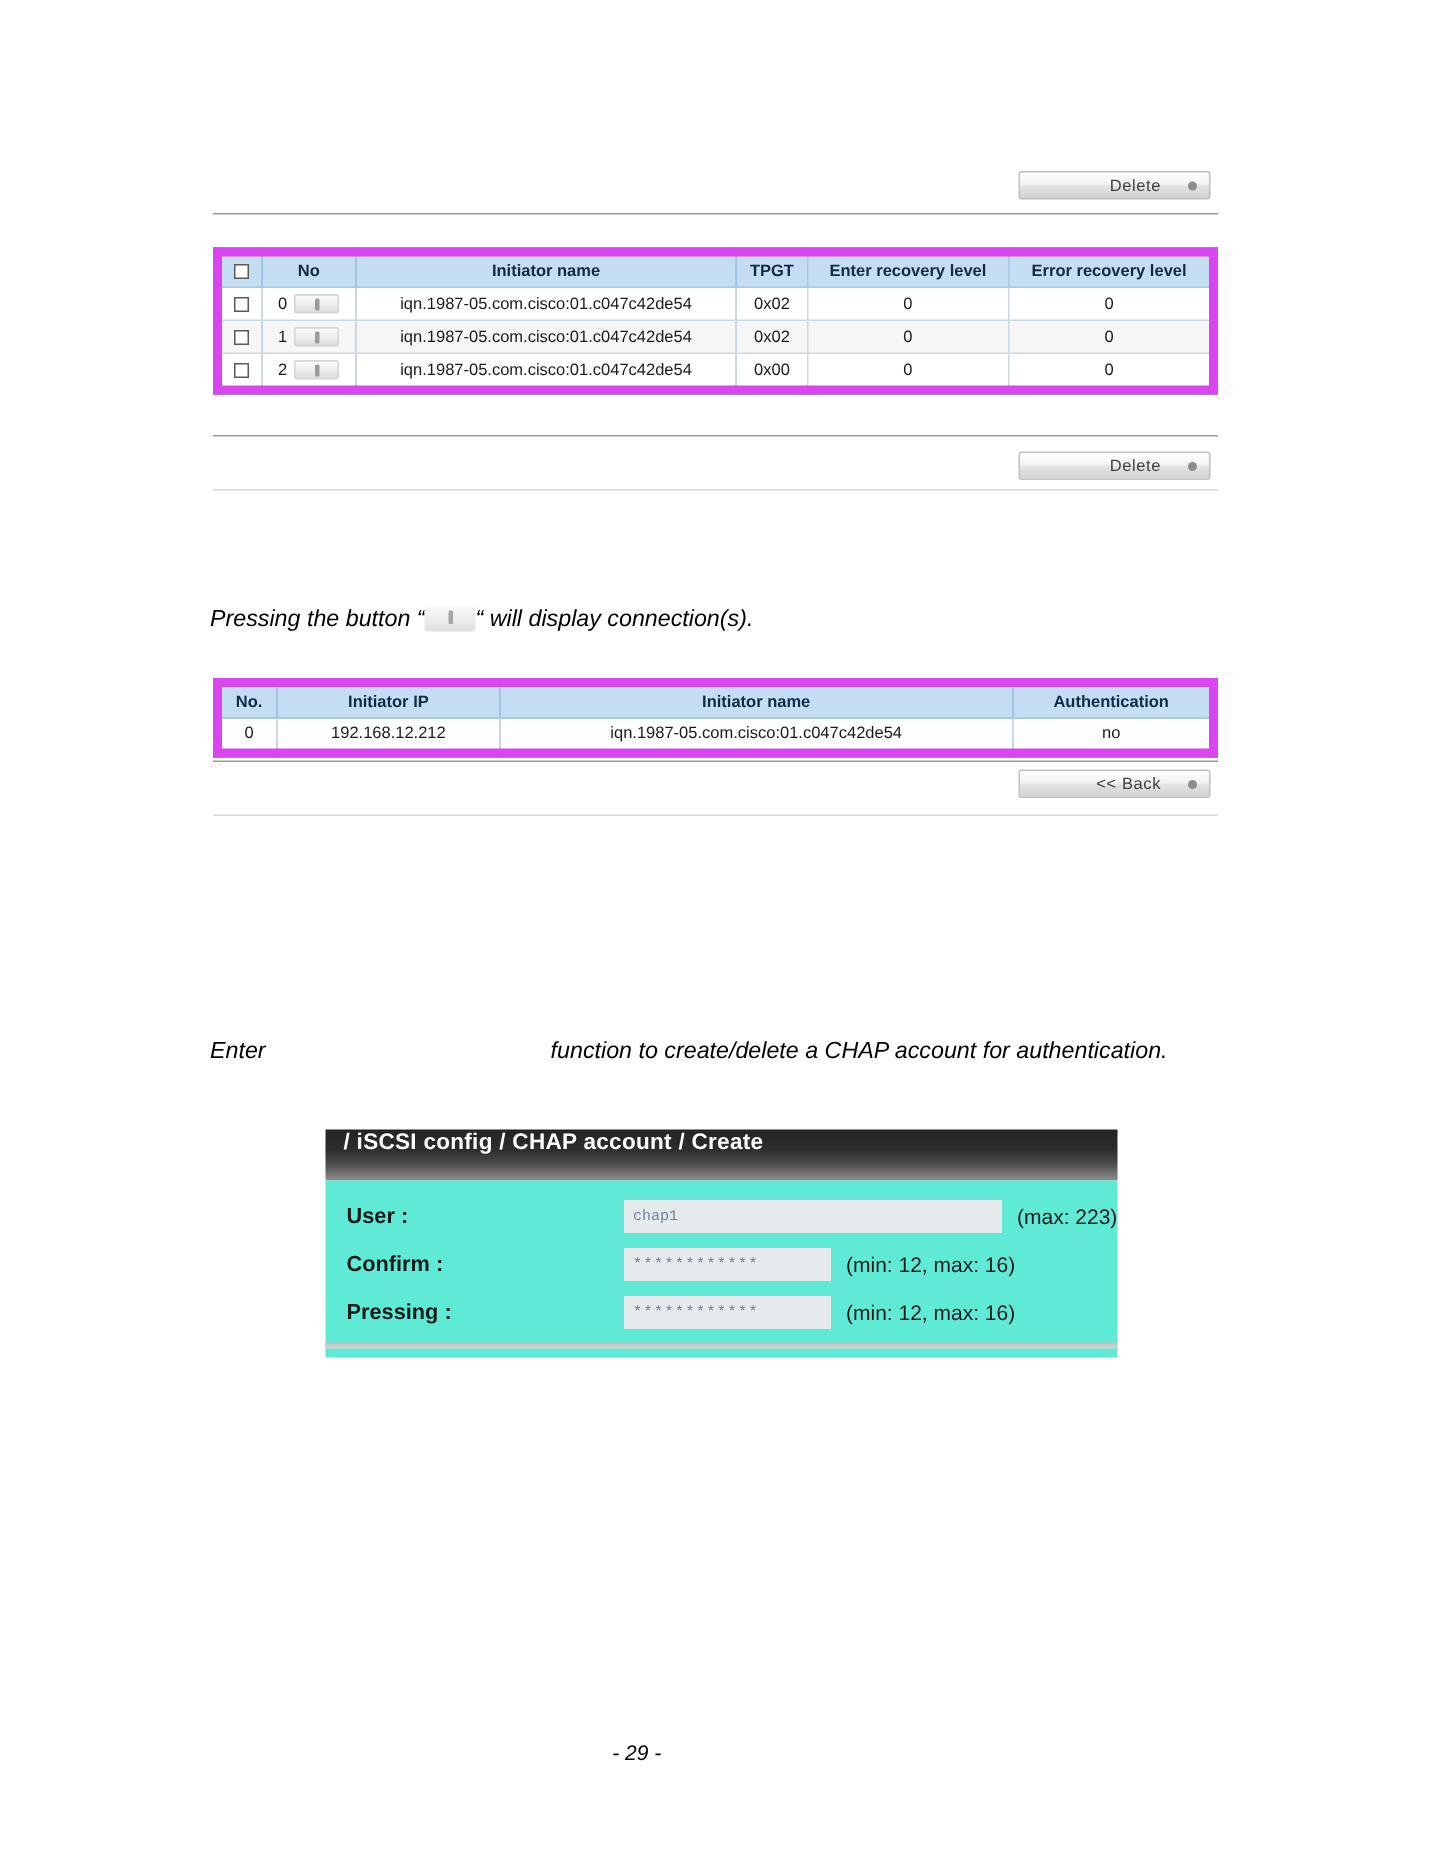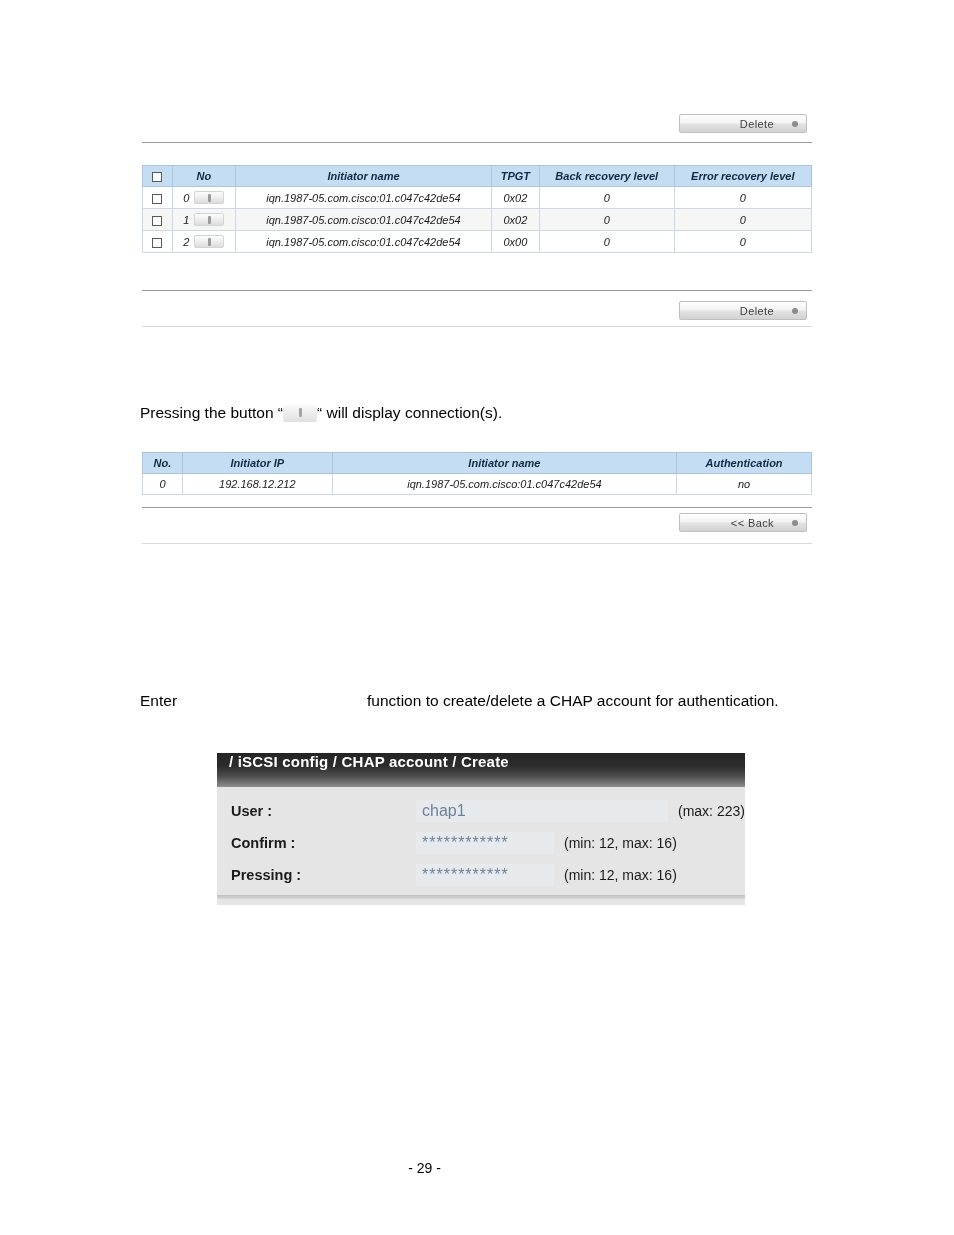--- a/index.html
+++ b/index.html
@@ -48,24 +48,23 @@
     height: 6px;
     border-radius: 50%;
     background: #8c8c8c;
     flex: 0 0 auto;
   }
 
   
   .data-table {
     position: absolute;
     border-collapse: collapse;
-    border: 1px solid #d946ef;
+    border: 6px solid #d946ef;
     font-size: 11px;
     background: #0369a1;
-    font-style: italic;
   }
   .data-table th {
     background: #c5ddf2;
     color: #102a43;
     font-weight: bold;
     font-size: 11px;
     border: 1px solid #a9c6e0;
     padding: 4px 2px;
     text-align: center;
     white-space: nowrap;
@@ -113,20 +112,21 @@
     background: #9b9b9b;
     border-radius: 1px;
   }
 
   
   .para {
     position: absolute;
     font-size: 15.5px;
     color: #000000;
     line-height: 1.42;
+    font-style: italic;
   }
   .para-justify {
     text-align: justify;
     text-align-last: left;
   }
   .inline-btn-ph {
     display: inline-block;
     width: 34px;
     height: 17px;
     vertical-align: -4px;
@@ -159,42 +159,42 @@
     height: 34px;
     background: linear-gradient(to bottom, #242424 0%, #2d2d2d 40%, #4d4d4d 68%, #8e8e8e 100%);
     color: #ffffff;
     font-size: 15px;
     font-weight: bold;
     display: flex;
     padding-left: 12px;
     letter-spacing: 0.2px;
   }
   .dialog-body {
-    background: #e5e5e5;
+    background: #5eead4;
     padding: 8px 0 6px 0;
   }
   .form-row {
     display: flex;
     align-items: center;
     height: 32px;
     padding-left: 14px;
   }
   .form-label {
     width: 185px;
     font-size: 14.5px;
     font-weight: bold;
     color: #1b1b1b;
     white-space: nowrap;
   }
   .form-input {
     background: #e7eaec;
     border: none;
     height: 22px;
-    font-family: Liberation Sans, sans-serif;
-    font-size: 16px;
+    font-family: Liberation Mono, monospace;
+    font-size: 10px;
     color: #6d8299;
     padding: 0 6px;
     outline: none;
   }
   .form-input.wide { width: 252px; }
   .form-input.narrow { width: 138px; letter-spacing: 1px; }
   .form-hint {
     font-size: 14px;
     color: #1b1b1b;
     margin-left: 10px;
@@ -206,20 +206,21 @@
     margin-top: 4px;
   }
 
   
   .page-footer {
     position: absolute;
     width: 100%;
     text-align: center;
     font-size: 14px;
     color: #000000;
+    font-style: italic;
   }
 </style>
 </head>
 <body>
 
 <div class="page">
 
   <div class="hrule" style="left:142px; top:142px; width:670px;"></div>
 
   <div class="action-btn" style="left:679px; top:114px;">
@@ -229,21 +230,21 @@
 
   <table class="data-table" style="left:142px; top:165px; width:670px;">
     <thead>
       <tr>
         <th style="width:32px;">
           <span class="cb"></span>
         </th>
         <th style="width:66px;">No</th>
         <th style="width:265px;">Initiator name</th>
         <th style="width:50px;">TPGT</th>
-        <th style="width:139px;">Back recovery level</th>
+        <th style="width:139px;">Enter recovery level</th>
         <th style="width:142px;">Error recovery level</th>
       </tr>
     </thead>
     <tbody>
       <tr class="row-plain">
         <td>
           <span class="cb"></span>
         </td>
         <td>
           <span class="no-cell-inner">

